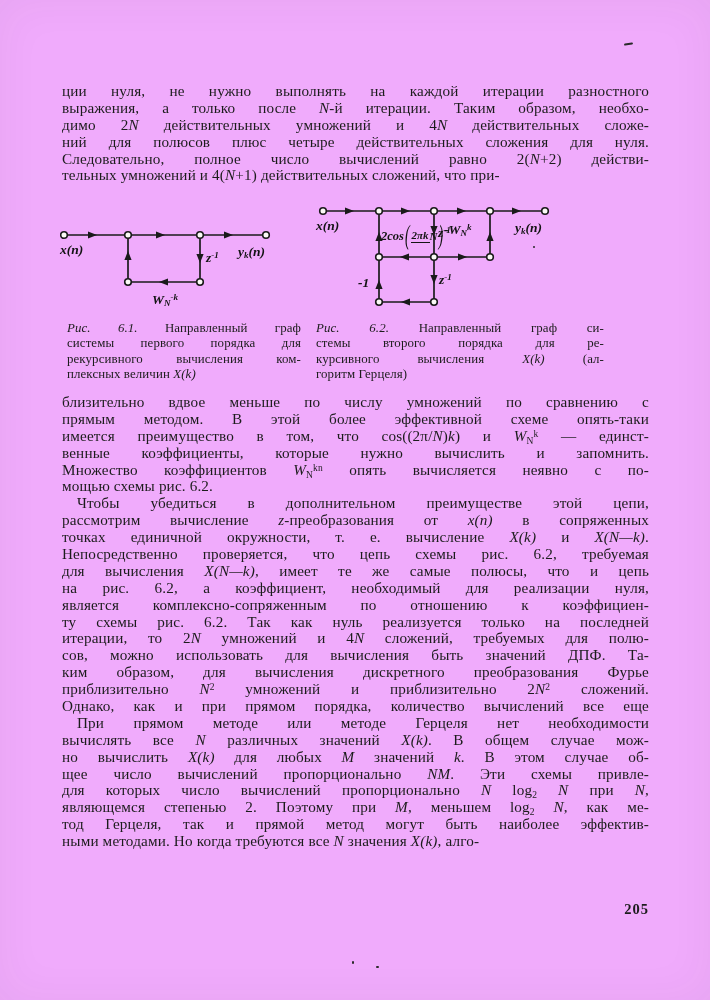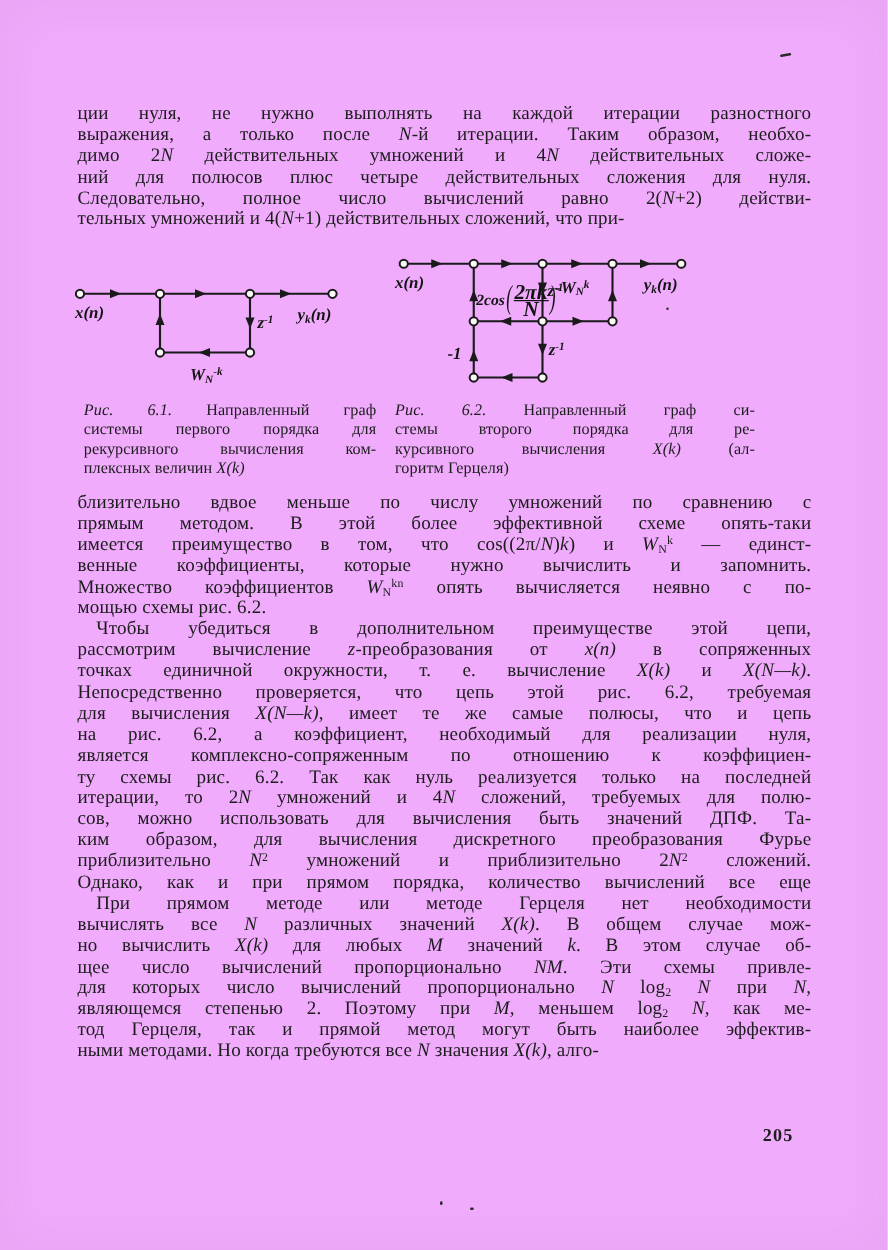--- a/index.html
+++ b/index.html
@@ -27,31 +27,31 @@
     position:absolute;font-size:13.5px;font-weight:700;font-style:italic;
     line-height:13px;white-space:nowrap;color:#141414;
   }
   .figlabel sup{font-size:9px;vertical-align:4px;}
   .figlabel sub{font-size:9px;vertical-align:-2px;}
   .fraclabel{
     position:absolute;display:flex;align-items:center;font-weight:700;
     font-size:12.5px;font-style:italic;color:#141414;white-space:nowrap;
   }
   .fraclabel .paren{font-size:14px;transform:scaleY(1.9);font-weight:400;padding:0 1px;}
-  .frac{display:inline-flex;flex-direction:column;align-items:center;line-height:11px;font-size:17px;}
+  .frac{display:inline-flex;flex-direction:row;align-items:center;line-height:11px;font-size:11px;}
   .frac .num{border-bottom:1.3px solid #141414;padding:0 1px 1px 1px;}
   .frac .den{padding-top:1px;}
   .caption{position:absolute;}
   .cline{
     font-size:12.9px;line-height:15.3px;letter-spacing:.1px;
     text-align:justify;text-align-last:justify;
   }
   .cline.last{text-align-last:left;}
   .pagenum{
-    position:absolute;left:596px;top:901px;width:53px;text-align:center;
+    position:absolute;left:596px;top:901px;width:53px;text-align:right;
     font-size:14.5px;font-weight:700;letter-spacing:1px;
   }
   .speck{position:absolute;background:#2a2a2a;border-radius:1px;}
 </style>
 </head>
 <body>
 
 <div class="page">
 
   <div class="textcol" style="top:83px">
@@ -177,21 +177,21 @@
         <div class="line">прямым методом. В этой более эффективной схеме опять-таки</div>
         <div class="line">имеется преимущество в том, что cos((2π/<i>N</i>)<i>k</i>) и <i>W</i><sub>N</sub><sup>k</sup> — единст-</div>
         <div class="line">венные коэффициенты, которые нужно вычислить и запомнить.</div>
         <div class="line">Множество коэффициентов <i>W</i><sub>N</sub><sup>kn</sup> опять вычисляется неявно с по-</div>
         <div class="line last">мощью схемы рис. 6.2.</div>
       </div>
       <div class="para">
         <div class="line indent">Чтобы убедиться в дополнительном преимуществе этой цепи,</div>
         <div class="line">рассмотрим вычисление <i>z</i>-преобразования от <i>x(n)</i> в сопряженных</div>
         <div class="line">точках единичной окружности, т. е. вычисление <i>X(k)</i> и <i>X(N—k)</i>.</div>
-        <div class="line">Непосредственно проверяется, что цепь этой рис. 6.2, требуемая</div>
+        <div class="line">Непосредственно проверяется, что цепь схемы рис. 6.2, требуемая</div>
         <div class="line">для вычисления <i>X(N—k)</i>, имеет те же самые полюсы, что и цепь</div>
         <div class="line">на рис. 6.2, а коэффициент, необходимый для реализации нуля,</div>
         <div class="line">является комплексно-сопряженным по отношению к коэффициен-</div>
         <div class="line">ту схемы рис. 6.2. Так как нуль реализуется только на последней</div>
         <div class="line">итерации, то 2<i>N</i> умножений и 4<i>N</i> сложений, требуемых для полю-</div>
         <div class="line">сов, можно использовать для вычисления быть значений ДПФ. Та-</div>
         <div class="line">ким образом, для вычисления дискретного преобразования Фурье</div>
         <div class="line">приблизительно <i>N</i><sup>2</sup> умножений и приблизительно 2<i>N</i><sup>2</sup> сложений.</div>
         <div class="line">Однако, как и при прямом порядка, количество вычислений все еще</div>
       </div>

